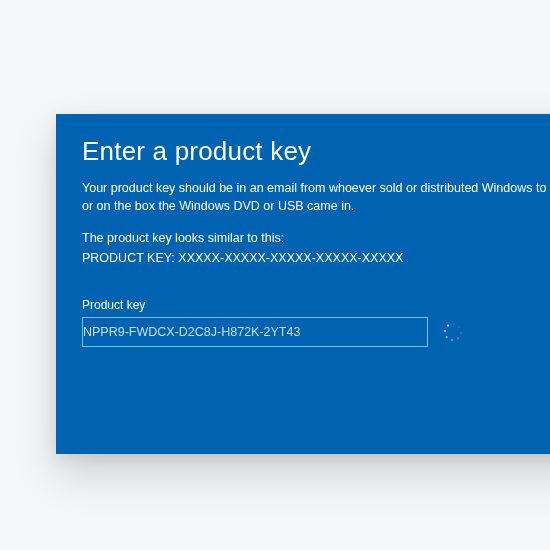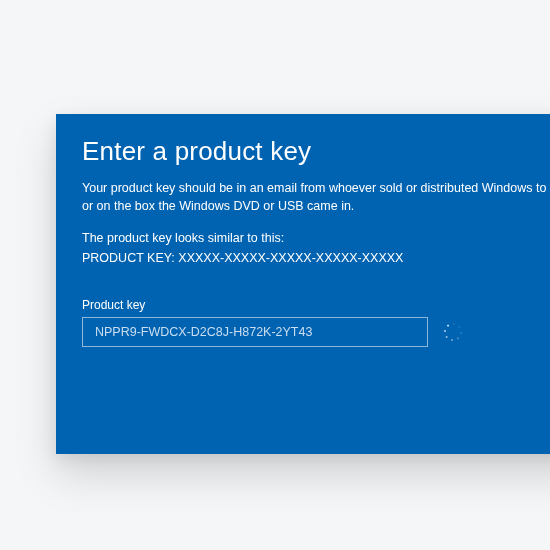--- a/index.html
+++ b/index.html
@@ -54,21 +54,21 @@
       gap: 16px;
     }
     .key-input {
       width: 346px;
       height: 30px;
       background: #0063b1;
       border: 1.5px solid rgba(255,255,255,0.55);
       color: #c9def0;
       font-family: inherit;
       font-size: 12.5px;
-      padding: 0 12px;
+      padding: 0 0;
       outline: none;
     }
     .key-input::placeholder { color: #b5d1ea; }
     .spinner {
       width: 18px;
       height: 18px;
       position: relative;
       opacity: 0.9;
     }
     .spinner span {

